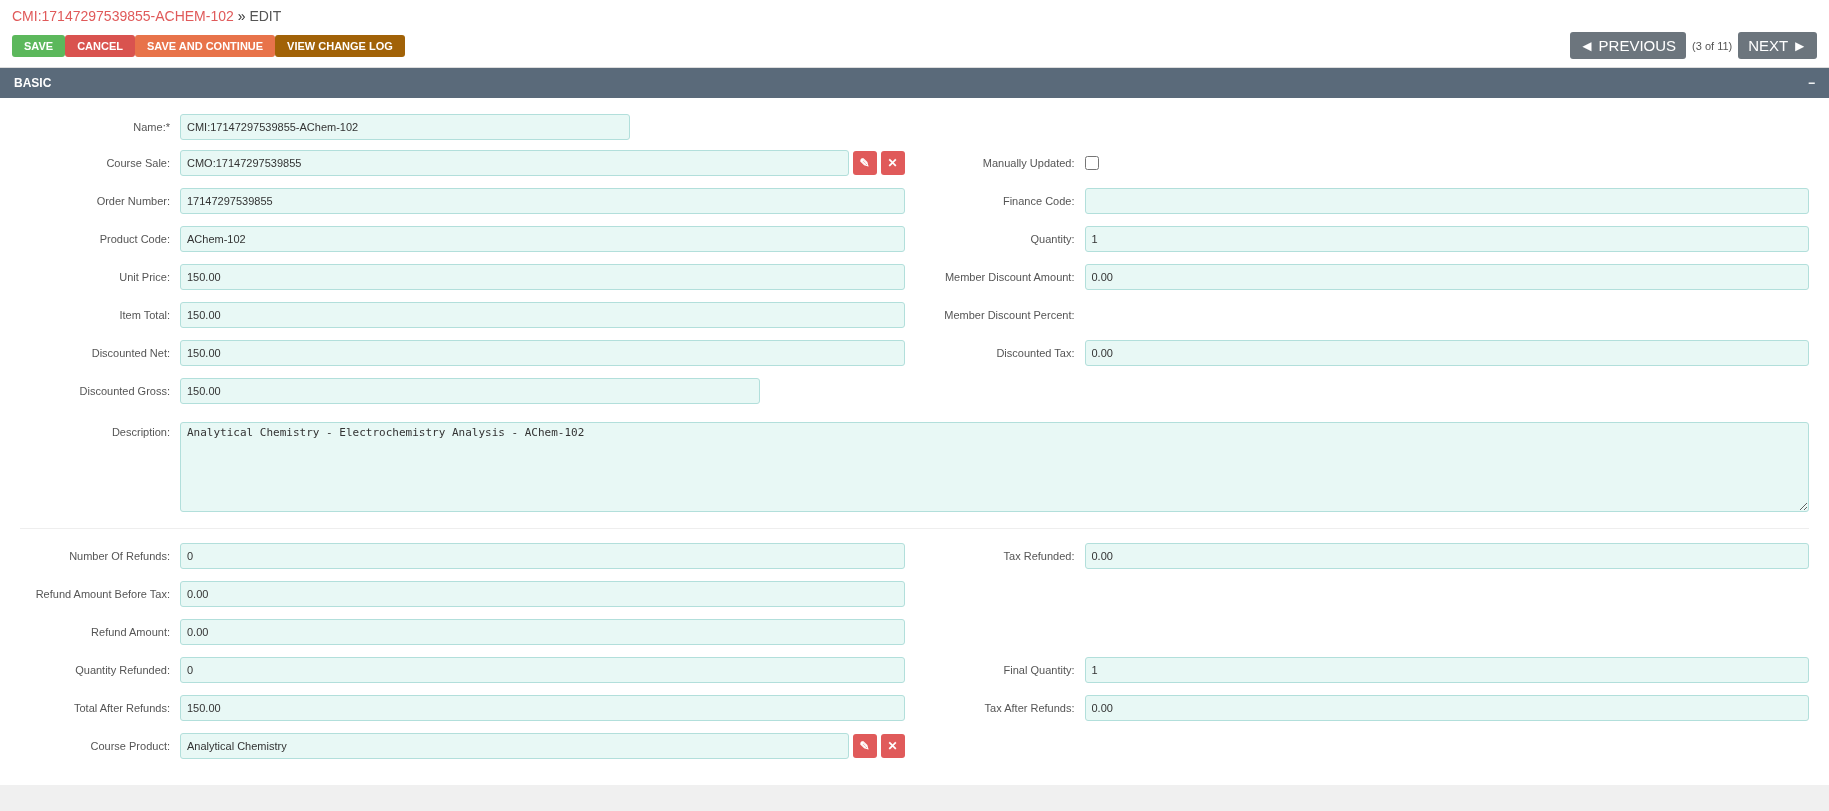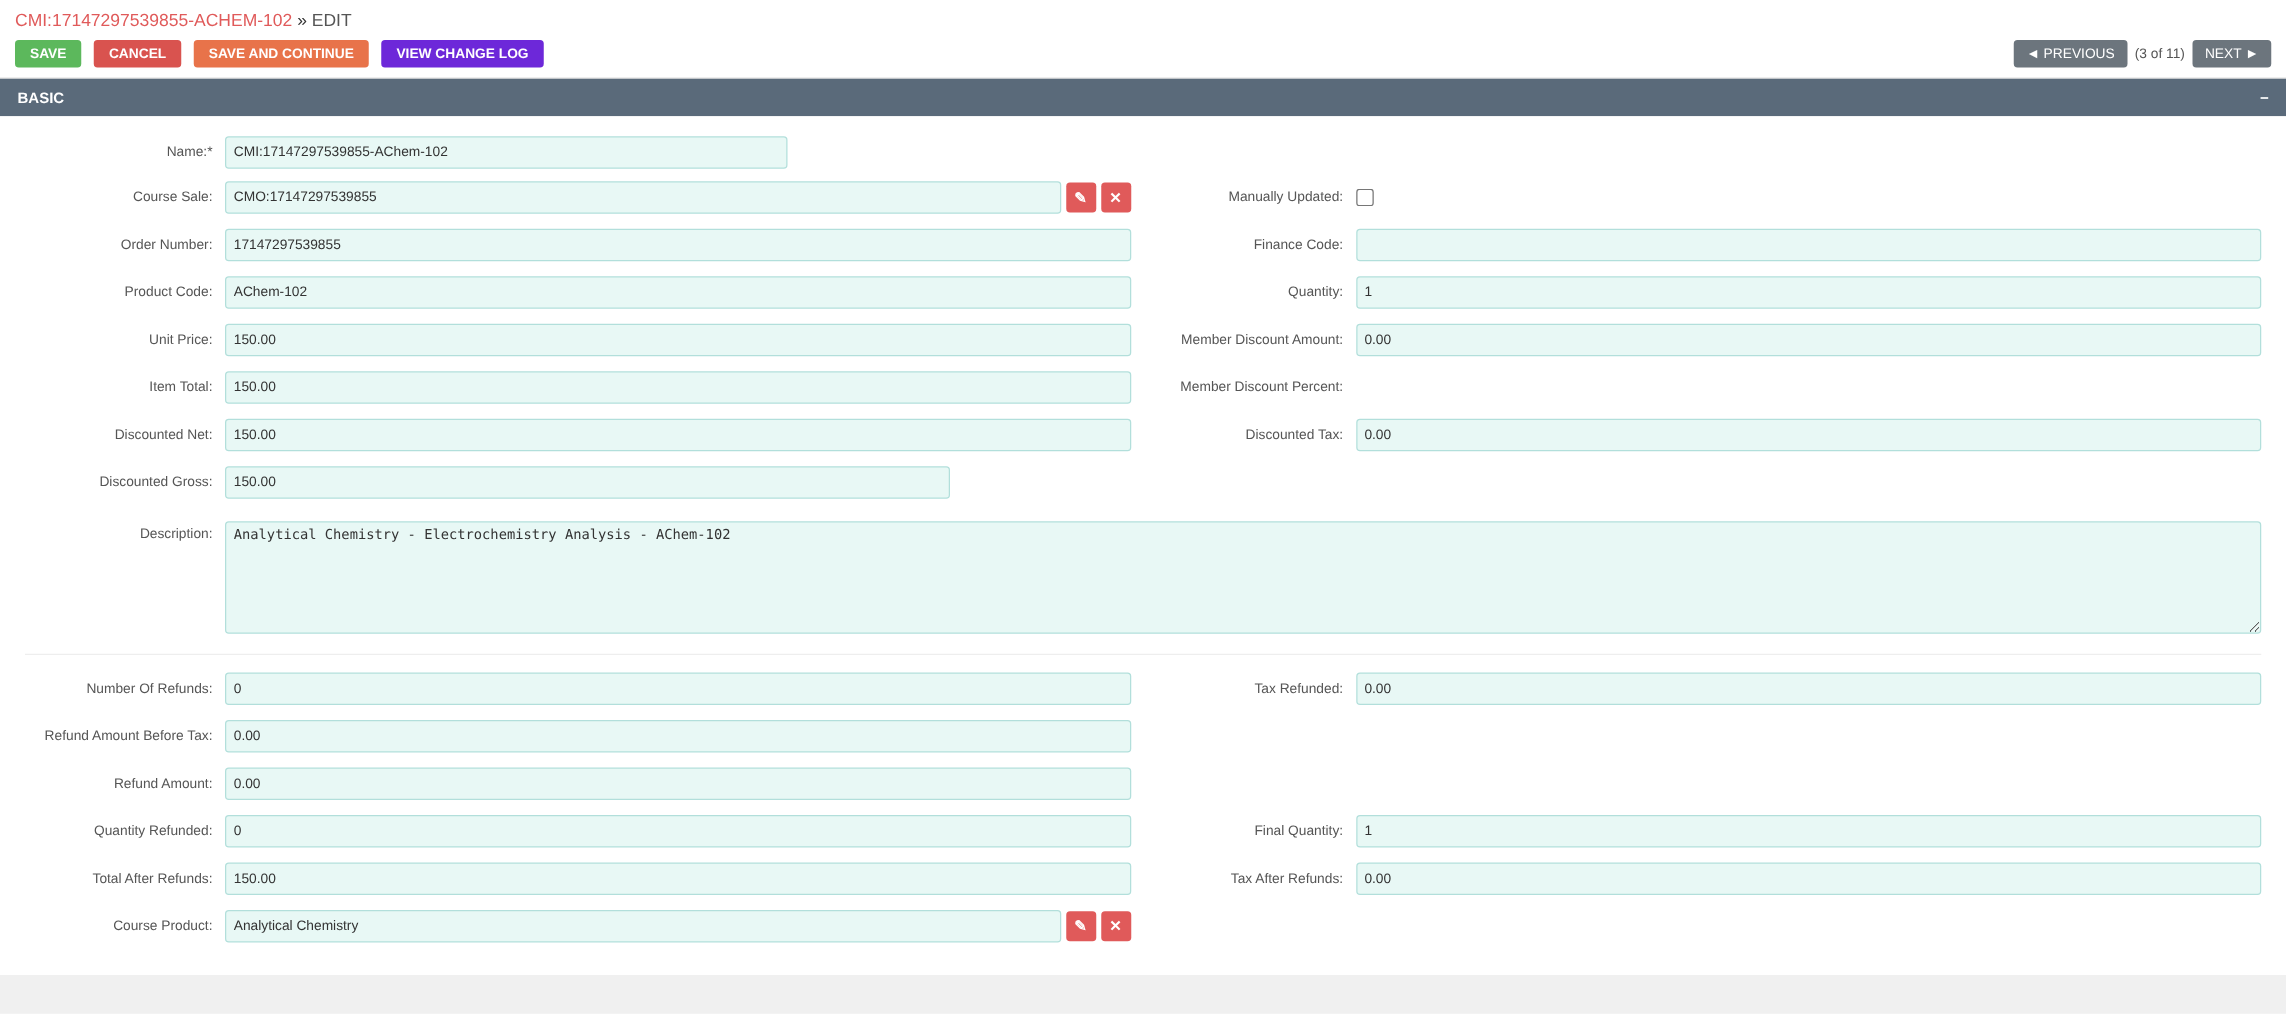--- a/index.html
+++ b/index.html
@@ -14,44 +14,44 @@
       font-size: 14px;
       color: #e05a5a;
       margin-bottom: 8px;
     }
     .page-title span.arrow { color: #333; }
     .page-title span.edit { color: #555; font-weight: normal; }
 
     .toolbar {
       display: flex;
       align-items: center;
-      gap: 10px;
+      gap: 0;
     }
     .btn {
       padding: 5px 12px;
       border: none;
       border-radius: 3px;
       cursor: pointer;
       font-size: 11px;
       font-weight: bold;
       text-transform: uppercase;
       color: #fff;
     }
     .btn-save { background: #5cb85c; }
     .btn-cancel { background: #d9534f; }
     .btn-save-continue { background: #e8734a; }
-    .btn-view-log { background: #6d28d9; }
+    .btn-view-log { background: #a16207; }
     .btn-nav {
       background: #6c757d;
       color: #fff;
       padding: 5px 10px;
       border: none;
       border-radius: 3px;
       cursor: pointer;
-      font-size: 11px;
+      font-size: 15px;
     }
 
     .nav-right {
       margin-left: auto;
       display: flex;
       align-items: center;
       gap: 6px;
     }
     .nav-count { font-size: 11px; color: #555; }
 

